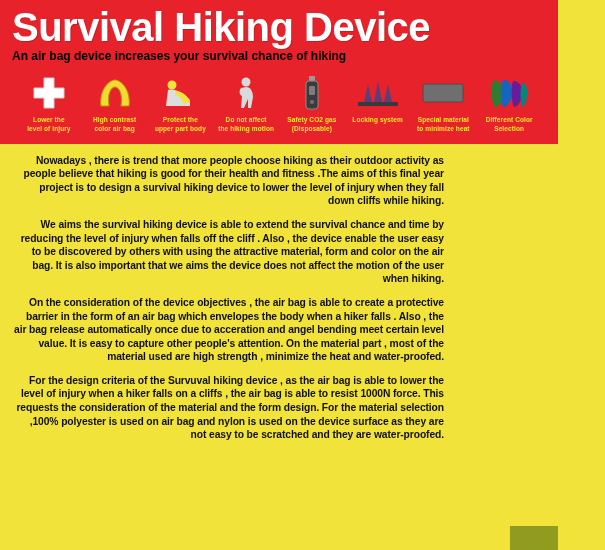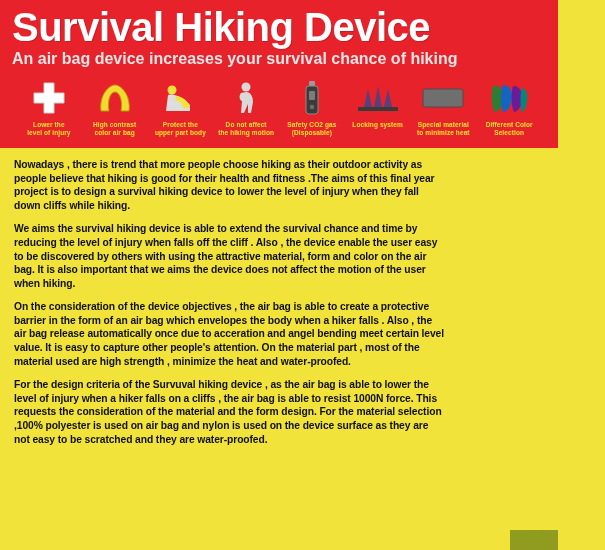--- a/index.html
+++ b/index.html
@@ -30,22 +30,22 @@
   .title {
     color: #ffffff;
     font-size: 40px;
     font-weight: bold;
     letter-spacing: -0.5px;
     line-height: 1.05;
     margin: 0 0 2px 0;
     text-shadow: 1px 1px 0 rgba(0,0,0,0.15);
   }
   .subtitle {
-    color: #e5e5e5;
-    font-size: 16px;
+    color: #000000;
+    font-size: 12px;
     font-weight: bold;
     margin: 0 0 10px 0;
     line-height: 1.1;
   }
 
   
   .icon-strip {
     display: flex;
     justify-content: space-between;
     align-items: flex-start;
@@ -90,20 +90,21 @@
     line-height: 1;
   }
   p.body {
     color: #111111;
     font-size: 10.3px;
     font-weight: bold;
     line-height: 1.32;
     margin: 0 8px 10px 0;
     max-width: 430px;
     letter-spacing: -0.1px;
+    text-align: right;
   }
   p.body.last { margin-bottom: 0; }
 
   
   .tree {
     position: absolute;
     right: -10px;
     top: 168px;
     width: 230px;
     height: 382px;

